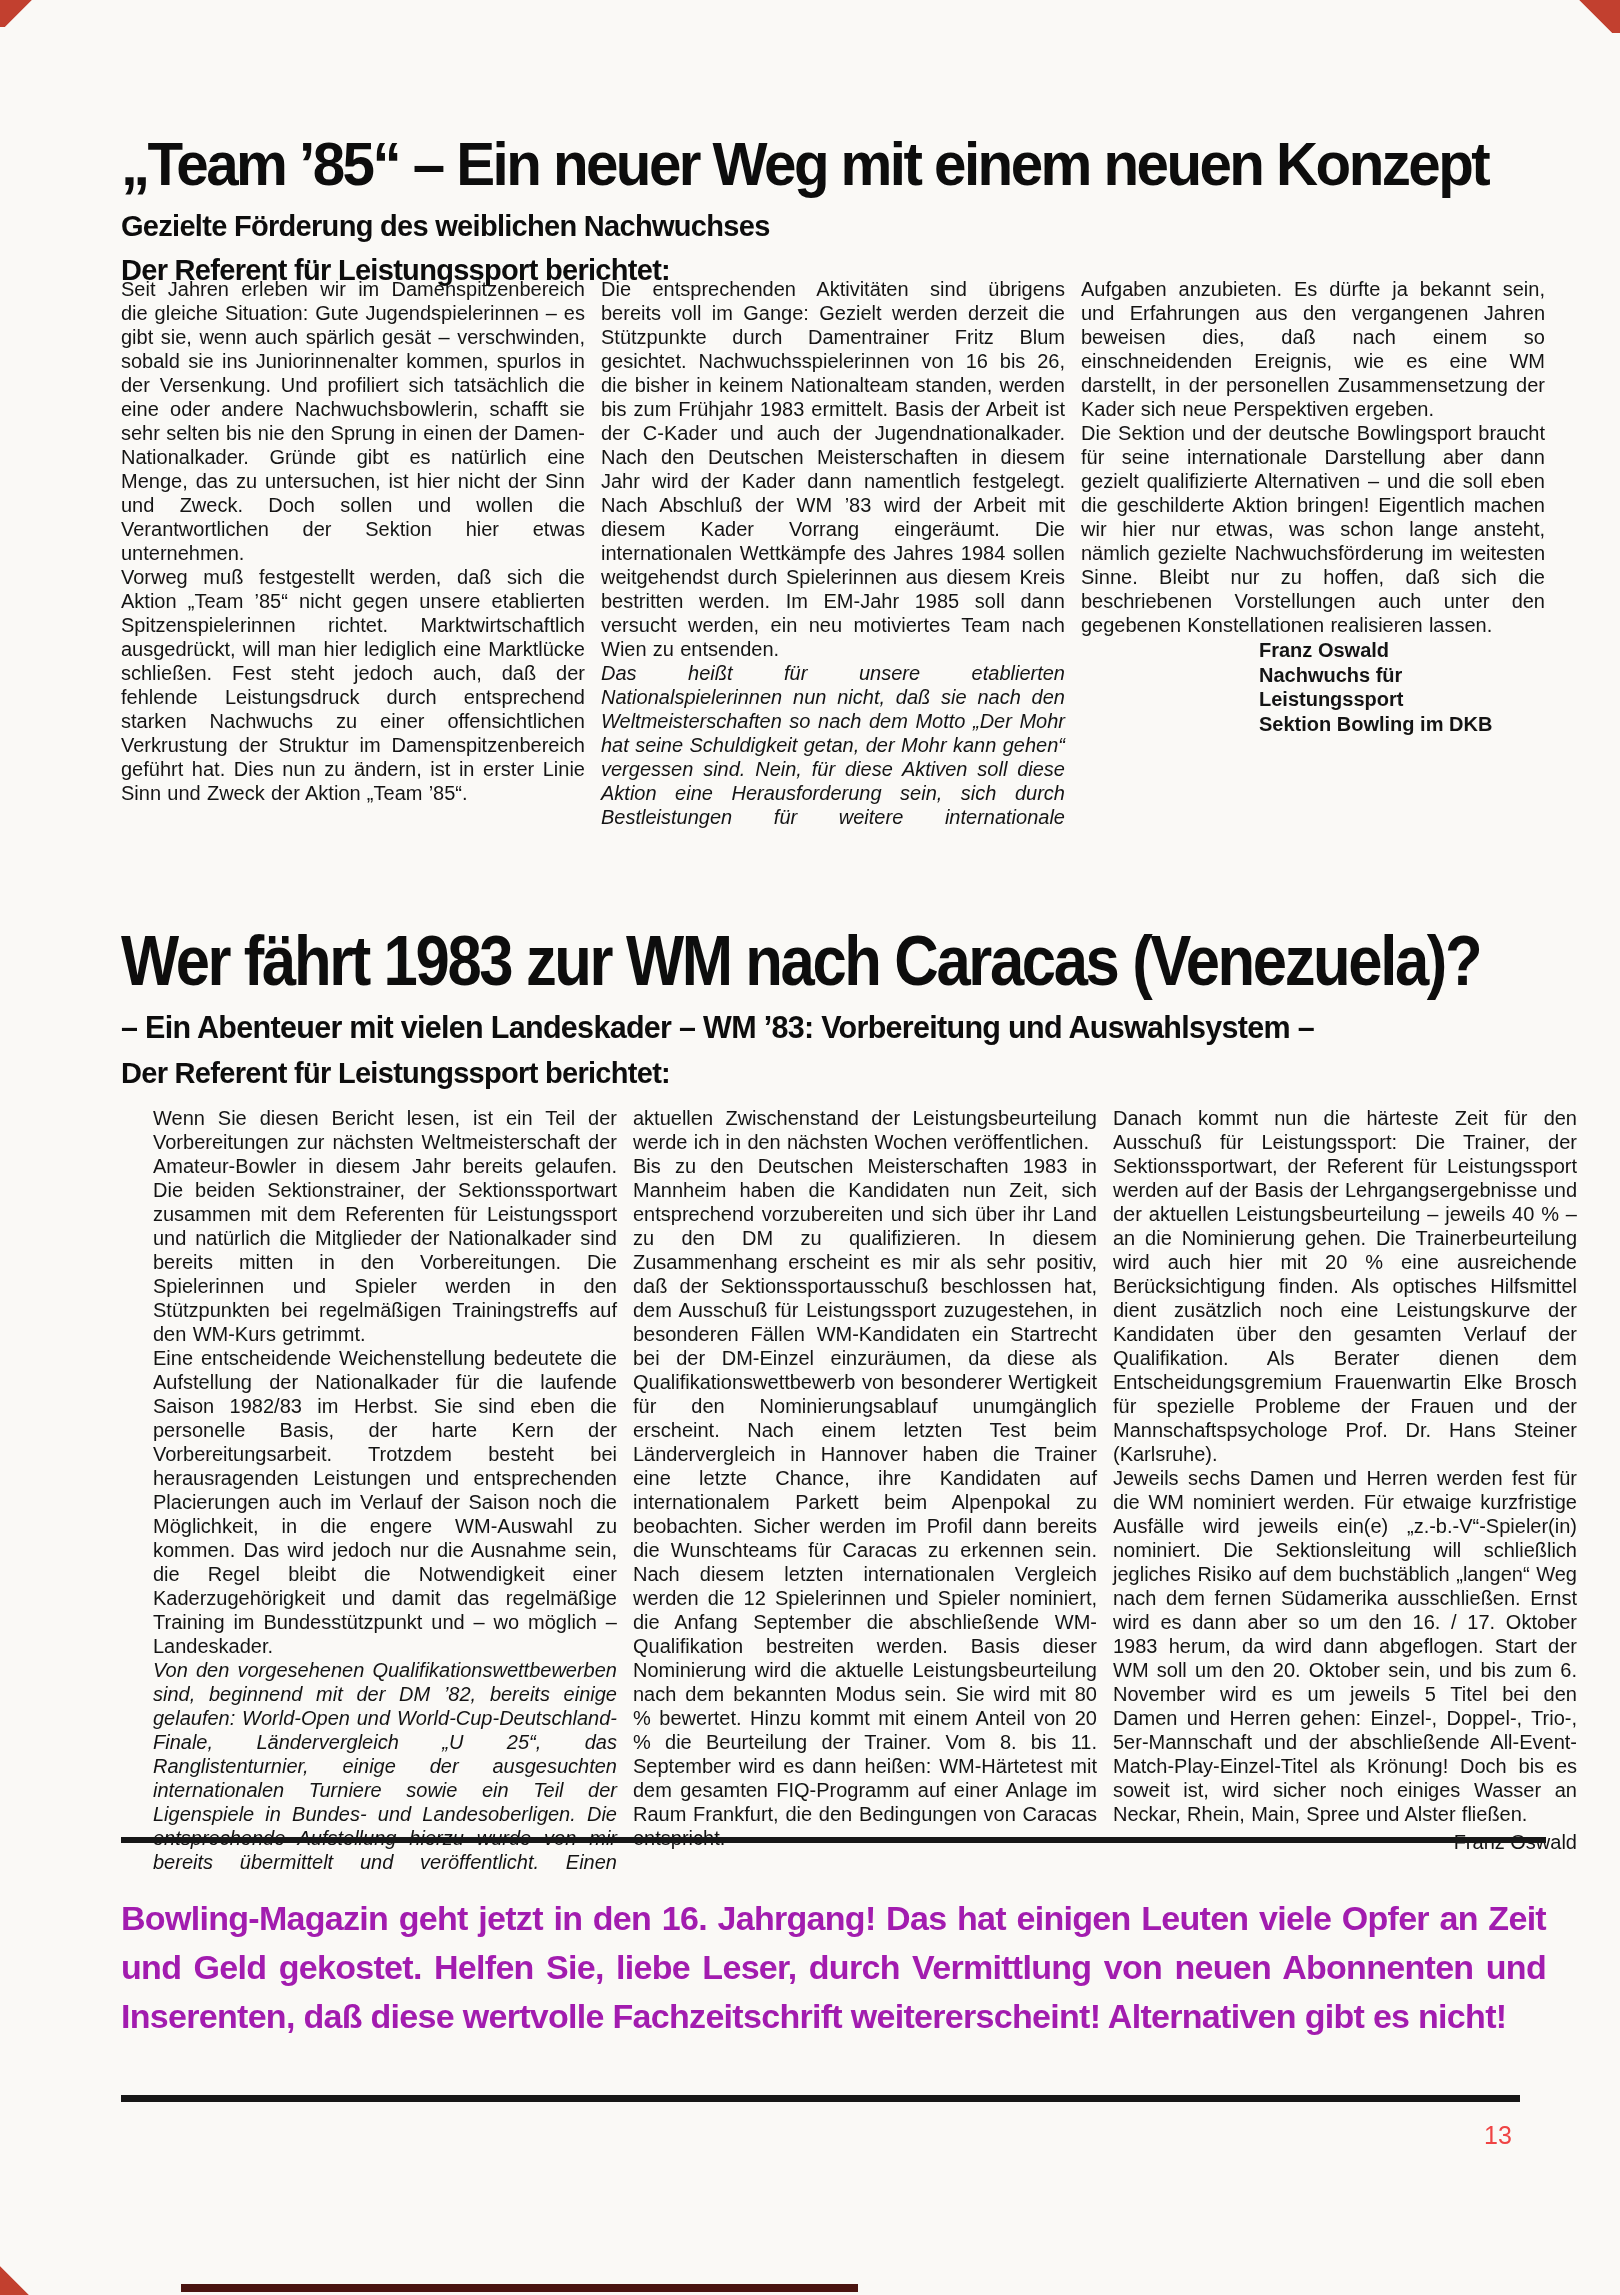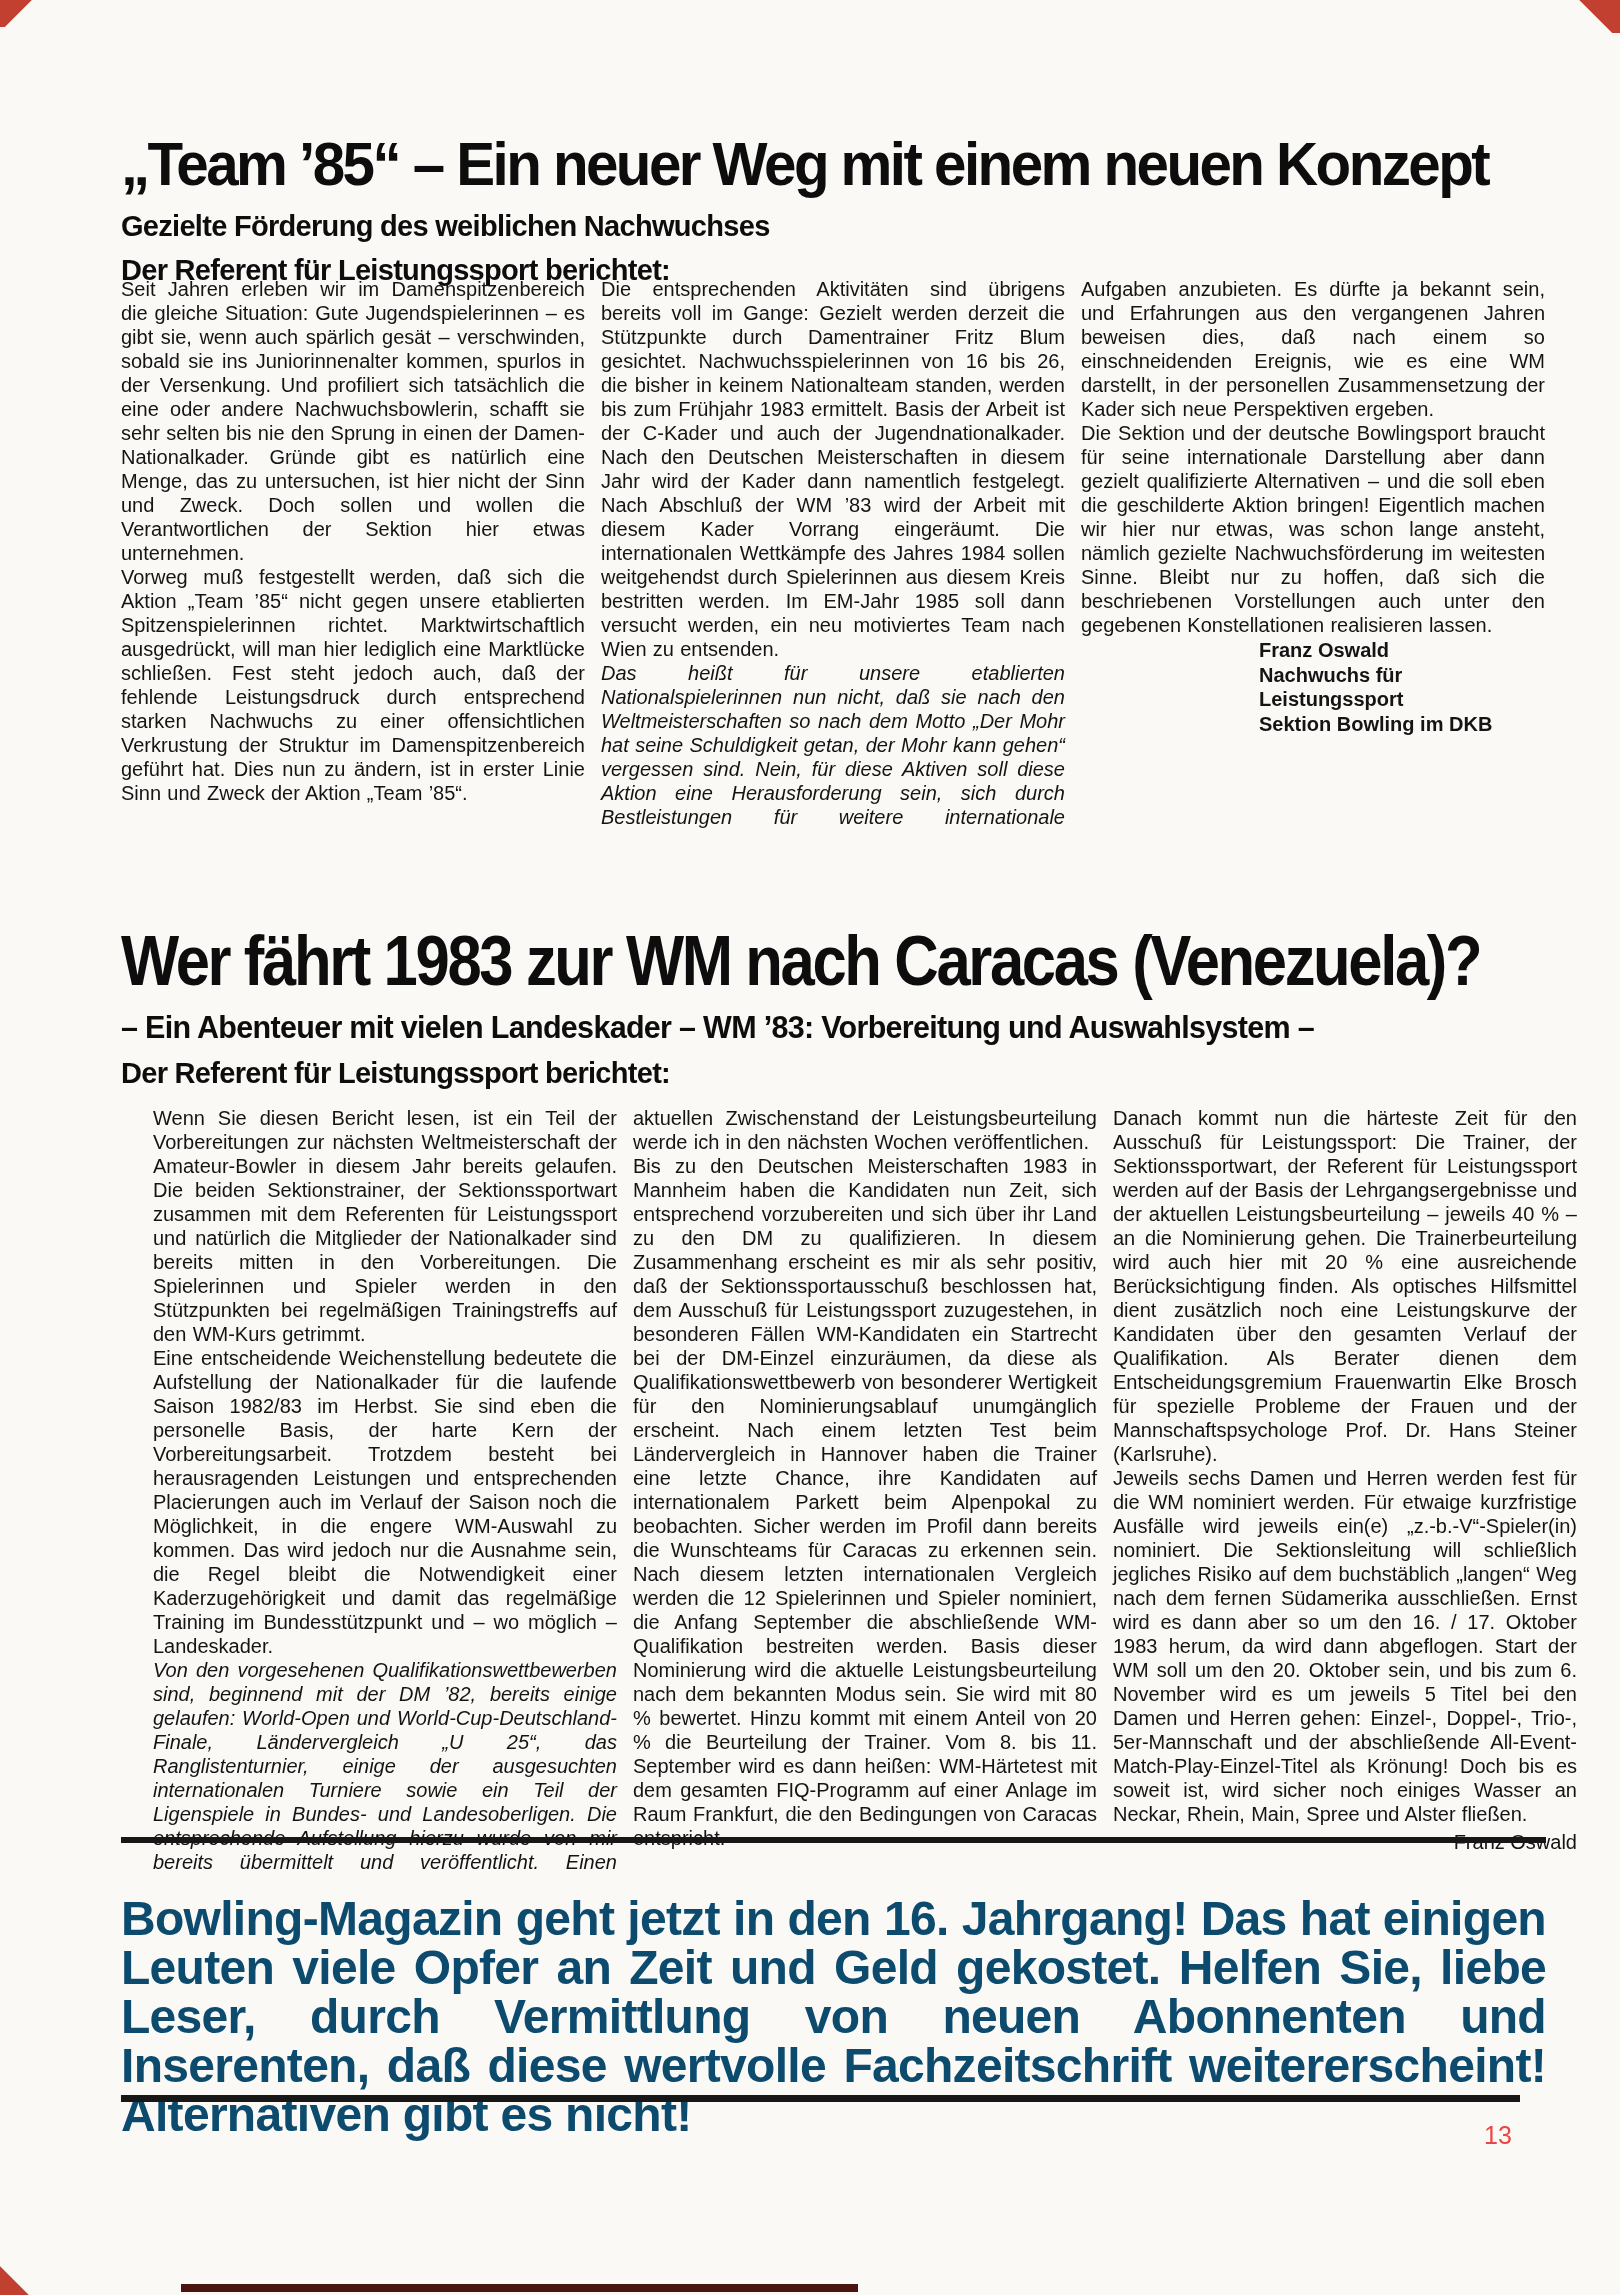--- a/index.html
+++ b/index.html
@@ -66,27 +66,27 @@
     text-align: right;
   }
 
   .rule { position: absolute; background: #171717; }
   #rule-top-footer { top: 1837px; left: 121px; width: 1425px; height: 6px; }
   #rule-bottom { top: 2095px; left: 121px; width: 1399px; height: 6.6px; }
 
   #footer-text {
     top: 1894px;
     font-weight: 700;
-    font-size: 48px;
+    font-size: 34px;
     line-height: 49px;
     letter-spacing: -0.7px;
     text-align: justify;
     hyphens: auto;
     -webkit-hyphens: auto;
-    color: #0c4a6e;
+    color: #a21caf;
   }
 
   #page-number {
     top: 2121px;
     left: 1484px;
     font-size: 25px;
     color: #ef4444;
   }
 
   

